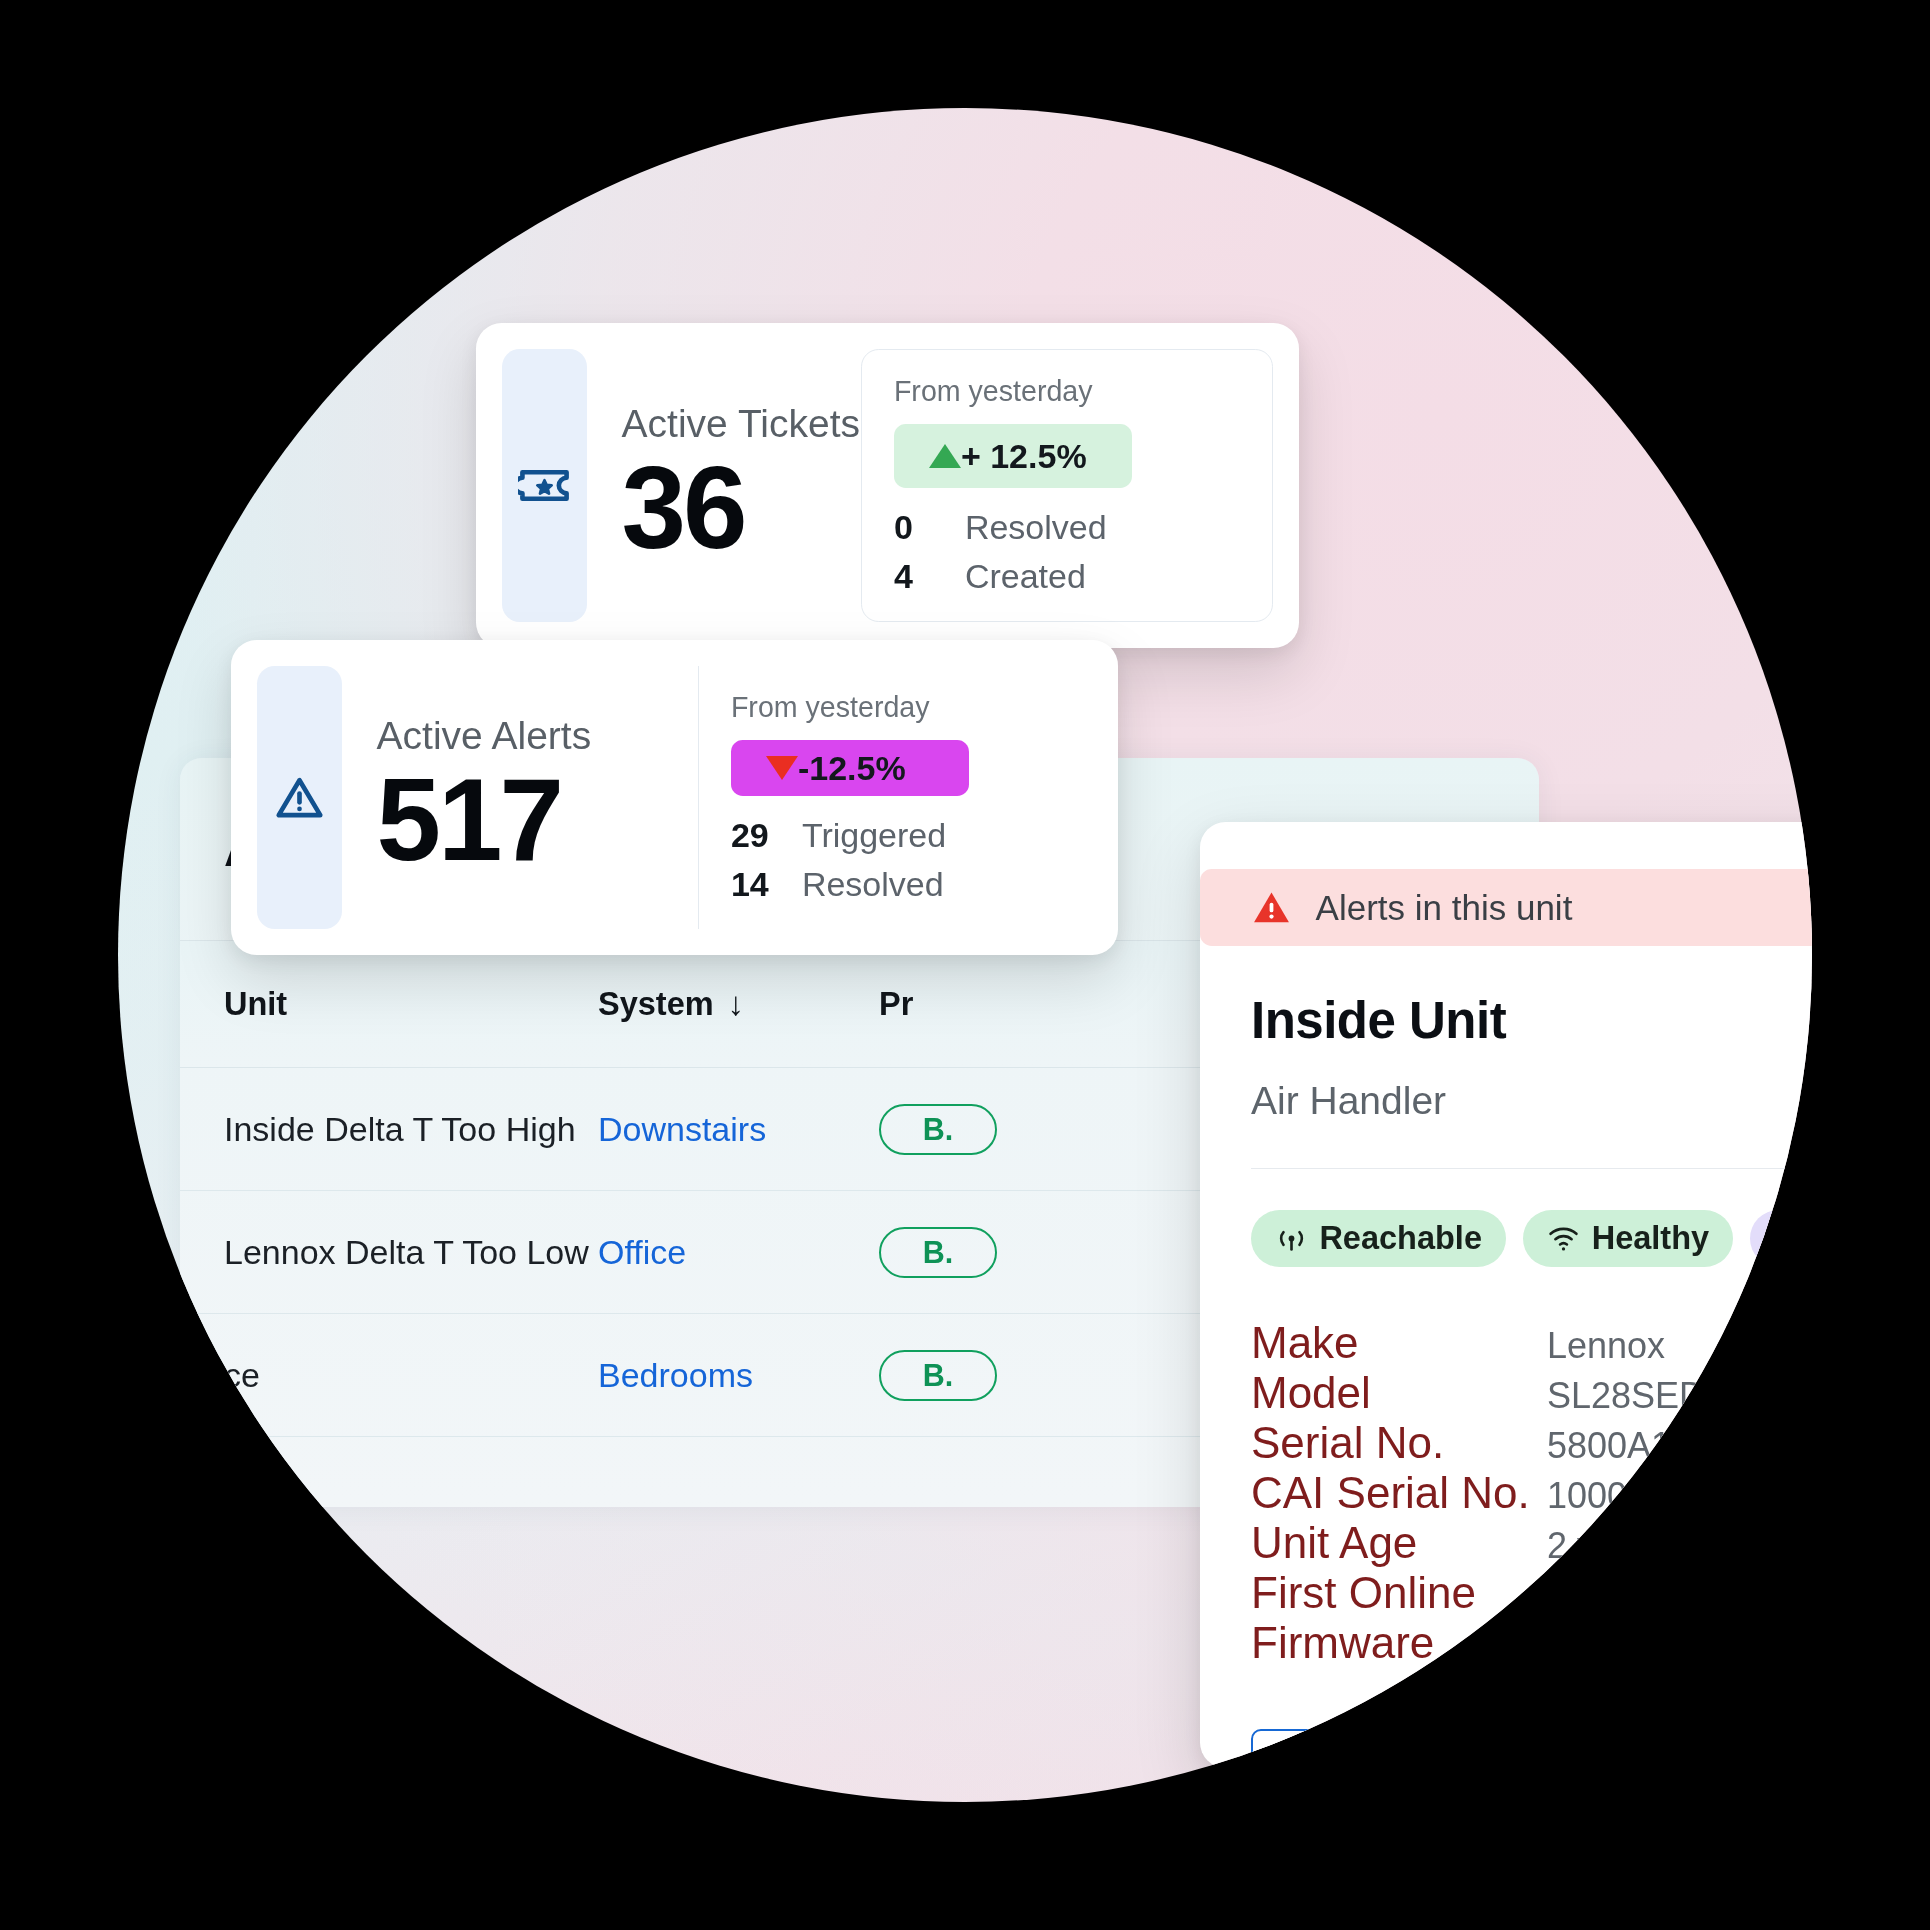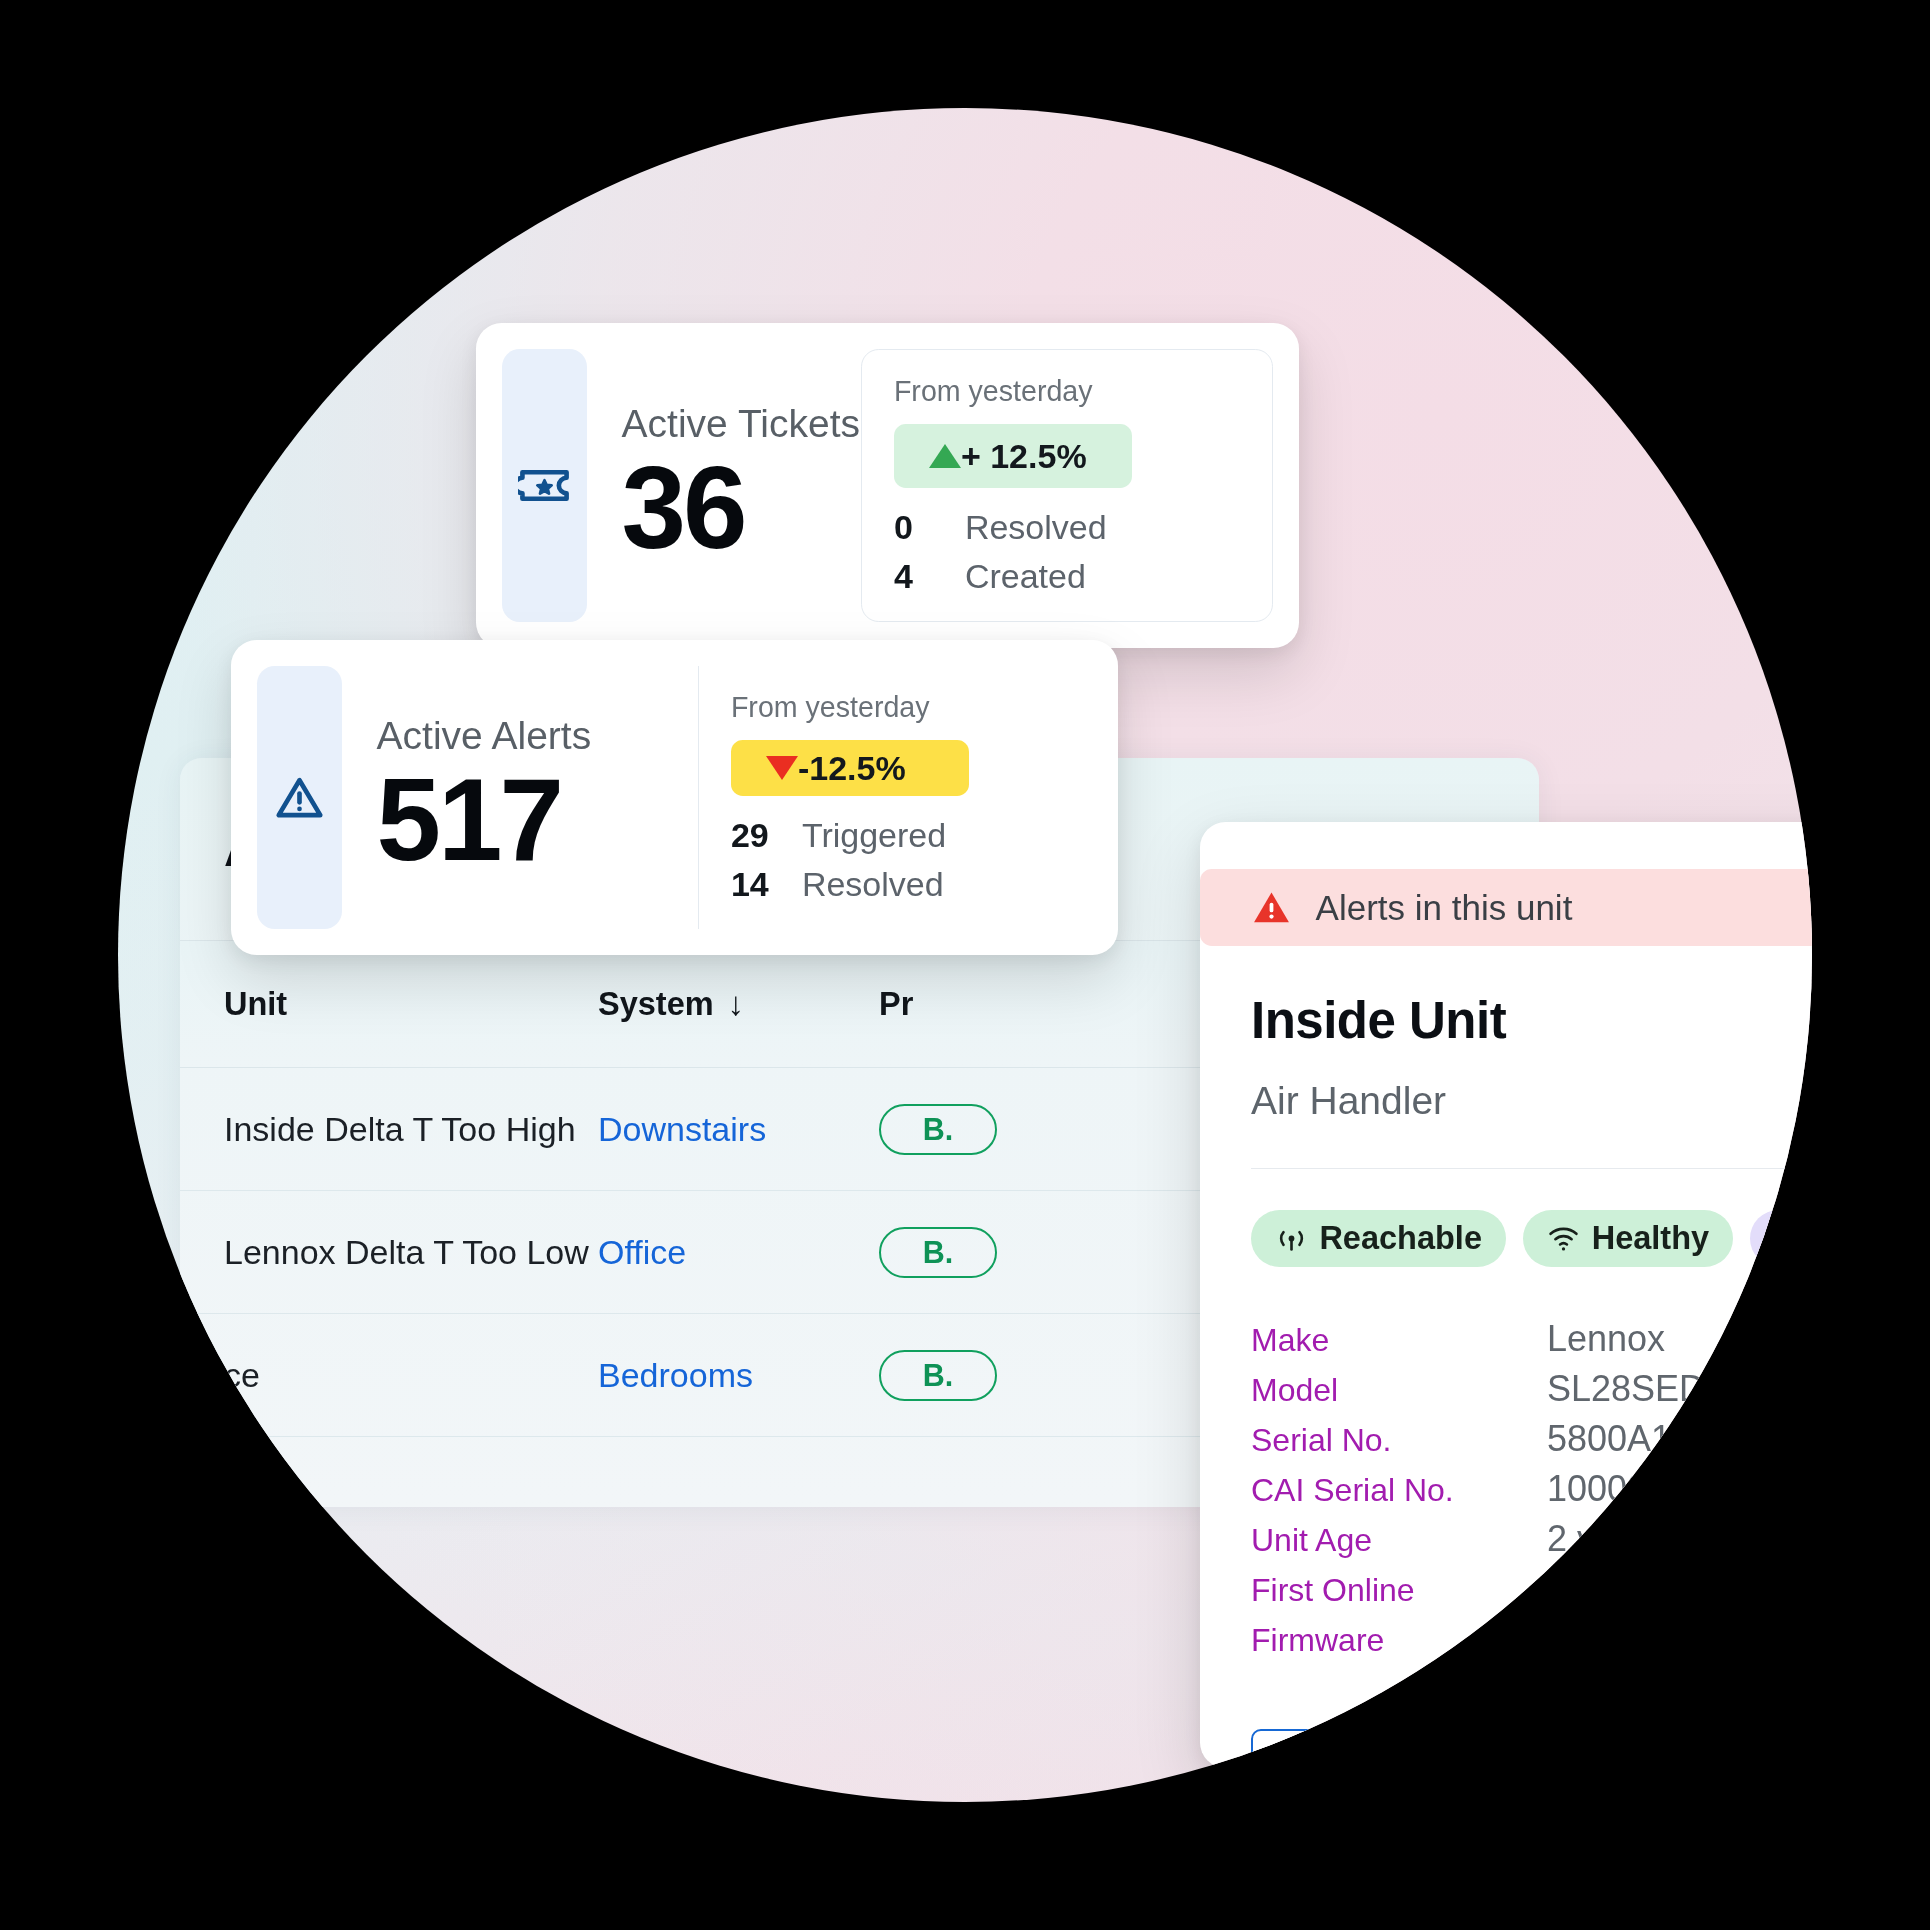--- a/index.html
+++ b/index.html
@@ -111,21 +111,21 @@
   .card-alerts .stat-aside { border:none; border-left:1px solid #e4eaf0; border-radius:0; width:394px; }
   .aside-head { font-size:28.6px; color:#6a7178; }
   .delta-chip {
     display:flex; align-items:center; 
     border-radius:11.8px;
     height:65px; padding:0 35px;
     width:fit-content; min-width:238px;
     margin:5.9px 0 9.9px 0;
   }
   .delta-up   { background:#d6f2de; }
-  .delta-down { background:#fde047; }
+  .delta-down { background:#d946ef; }
   .tri { width:0; height:0; }
   .tri-up   { border-left:16.7px solid transparent; border-right:16.7px solid transparent; border-bottom:24.6px solid #34a853; }
   .tri-down { border-left:16.7px solid transparent; border-right:16.7px solid transparent; border-top:24.6px solid #ea2e21; }
   .delta-text { font-size:34px; font-weight:700; color:#13181d; white-space:nowrap; }
   .aside-row { display:flex; align-items:baseline; gap:0; }
   .aside-num { width:71px; font-size:34px; font-weight:700; color:#12171c; }
   .aside-key { font-size:34px; color:#5c636b; }
 
   
   .unit-panel {
@@ -158,21 +158,21 @@
     height:57px; padding:0 23.6px;
     border-radius:28.6px;
     font-size:32.5px; font-weight:700;
     white-space:nowrap; flex:none;
   }
   .chip-green  { background:#cdf0d8; color:#17211b; }
   .chip-purple { background:#e3ddfa; color:#2c3039; }
 
   .spec-list { margin-top:51px; }
   .spec-row { display:flex; align-items:baseline; height:50px; }
-  .spec-key { width:296px; font-size:32px; color:#a21caf; }
+  .spec-key { width:296px; font-size:44px; color:#7f1d1d; }
   .spec-val { font-size:36px; color:#60666d; }
 
   .tag-btn {
     margin-top:61px;
     display:inline-flex; align-items:center; justify-content:center;
     height:61px; padding:0 25.6px;
     border:2px solid #1668d4; border-radius:9.9px;
     color:#1668d4; font-size:34px; font-weight:700;
     background:#fff;
   }

